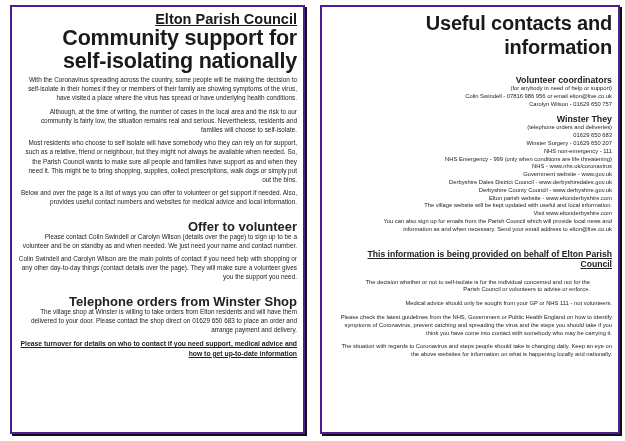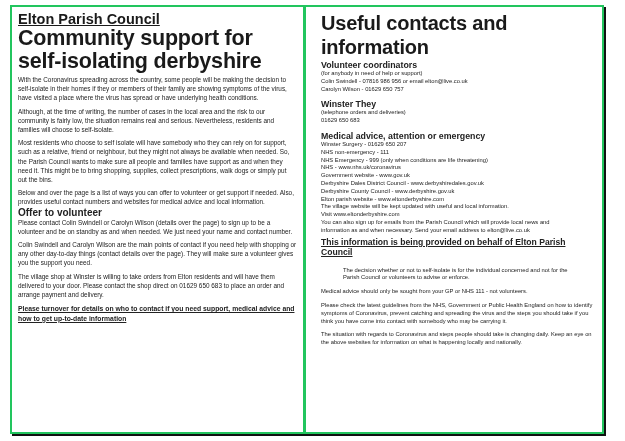--- a/index.html
+++ b/index.html
@@ -1,77 +1,77 @@
 <!DOCTYPE html>
 <html><head>
 <meta charset="utf-8">
 <style>
   html, body { margin: 0; padding: 0; background: #ffffff; }
   body { width: 625px; height: 441px; position: relative; overflow: hidden; font-family: "Liberation Sans", sans-serif; color: #1a1a1a; }
   .panel {
     position: absolute; box-sizing: border-box;
-    border: 2px solid #22c55e; background: #fff;
+    border: 2px solid #4c1d95; background: #fff;
     box-shadow: 2px 2px 0 #111;
-    text-align: left;
+    text-align: right;
   }
   #left { left: 10px; top: 5px; width: 295px; height: 429px; padding: 3px 6px 0 6px; }
-  #right { left: 304px; top: 5px; width: 300px; height: 429px; padding: 0 6px 0 15px; }
+  #right { left: 320px; top: 5px; width: 300px; height: 429px; padding: 0 6px 0 15px; }
 
   .org { font-weight: bold; font-size: 14.5px; text-decoration: underline; margin-top: 1px; line-height: 16px; }
   .title { font-weight: bold; font-size: 21.5px; line-height: 23px; letter-spacing: -0.2px; margin-top: 0px; }
   .lp { font-size: 6.4px; line-height: 9.2px; margin: 4px 0 0 0; color: #222; }
   .lp:first-of-type { margin-top: 2px; }
-  .lh { font-size: 10px; font-weight: bold; line-height: 11px; margin-top: 0; color: #222; }
+  .lh { font-size: 13px; font-weight: bold; line-height: 11px; margin-top: 14px; color: #222; }
   .lh + .lp { margin-top: 0; }
   .lfoot { font-size: 6.8px; line-height: 9.5px; font-weight: bold; text-decoration: underline; margin-top: 5px; color: #222; }
 
   .rtitle { font-weight: bold; font-size: 20px; line-height: 24px; margin-top: 4px; letter-spacing: -0.2px; }
   .rh { font-size: 8.8px; font-weight: bold; line-height: 10px; margin-top: 6px; color: #222; }
-  .rh.first { margin-top: 1px; }
+  .rh.first { margin-top: 16px; }
   .rl { font-size: 5.8px; line-height: 7.8px; color: #222; }
-  .rnote { font-weight: bold; text-decoration: underline; font-size: 8.6px; line-height: 10.5px; margin-top: 2px; color: #222; }
+  .rnote { font-weight: bold; text-decoration: underline; font-size: 8.6px; line-height: 10.5px; margin-top: 15px; color: #222; }
   .rp { font-size: 5.8px; line-height: 7.8px; color: #222; margin-top: 7px; }
   .rp.tight { margin-top: 6px; }
 </style>
 </head>
 <body>
 
 <div class="panel" id="left">
   <div class="org">Elton Parish Council</div>
   <div class="title">Community support for</div>
-  <div class="title">self-isolating derbyshire</div>
+  <div class="title">self-isolating nationally</div>
 
   <p class="lp">With the Coronavirus spreading across the country, some people will be making the decision to self-isolate in their homes if they or members of their family are showing symptoms of the virus, have visited a place where the virus has spread or have underlying health conditions.</p>
   <p class="lp">Although, at the time of writing, the number of cases in the local area and the risk to our community is fairly low, the situation remains real and serious. Nevertheless, residents and families will choose to self-isolate.</p>
   <p class="lp">Most residents who choose to self isolate will have somebody who they can rely on for support, such as a relative, friend or neighbour, but they might not always be available when needed. So, the Parish Council wants to make sure all people and families have support as and when they need it. This might be to bring shopping, supplies, collect prescriptions, walk dogs or simply put out the bins.</p>
   <p class="lp">Below and over the page is a list of ways you can offer to volunteer or get support if needed. Also, provides useful contact numbers and websites for medical advice and local information.</p>
 
   <div class="lh">Offer to volunteer</div>
   <p class="lp">Please contact Colin Swindell or Carolyn Wilson (details over the page) to sign up to be a volunteer and be on standby as and when needed. We just need your name and contact number.</p>
 
   <p class="lp">Colin Swindell and Carolyn Wilson are the main points of contact if you need help with shopping or any other day-to-day things (contact details over the page). They will make sure a volunteer gives you the support you need.</p>
 
+  <div class="lh">Telephone orders from Winster Shop</div>
   <p class="lp">The village shop at Winster is willing to take orders from Elton residents and will have them delivered to your door. Please contact the shop direct on 01629 650 683 to place an order and arrange payment and delivery.</p>
 
   <div class="lfoot">Please turnover for details on who to contact if you need support, medical advice and how to get up-to-date information</div>
 </div>
 
 <div class="panel" id="right">
   <div class="rtitle">Useful contacts and information</div>
 
   <div class="rh first">Volunteer coordinators</div>
   <div class="rl">(for anybody in need of help or support)</div>
   <div class="rl">Colin Swindell - 07816 986 956 or email elton@live.co.uk</div>
   <div class="rl">Carolyn Wilson - 01629 650 757</div>
 
   <div class="rh">Winster They</div>
   <div class="rl">(telephone orders and deliveries)</div>
   <div class="rl">01629 650 683</div>
 
-  <div class="rh">Medical advice, attention or emergency</div>
   <div class="rl">Winster Surgery - 01629 650 207</div>
   <div class="rl">NHS non-emergency - 111</div>
   <div class="rl">NHS Emergency - 999 (only when conditions are life threatening)</div>
 
   <div class="rl">NHS - www.nhs.uk/coronavirus</div>
   <div class="rl">Government website - www.gov.uk</div>
   <div class="rl">Derbyshire Dales District Council - www.derbyshiredales.gov.uk</div>
   <div class="rl">Derbyshire County Council - www.derbyshire.gov.uk</div>
   <div class="rl">Elton parish website - www.eltonderbyshire.com</div>
 

